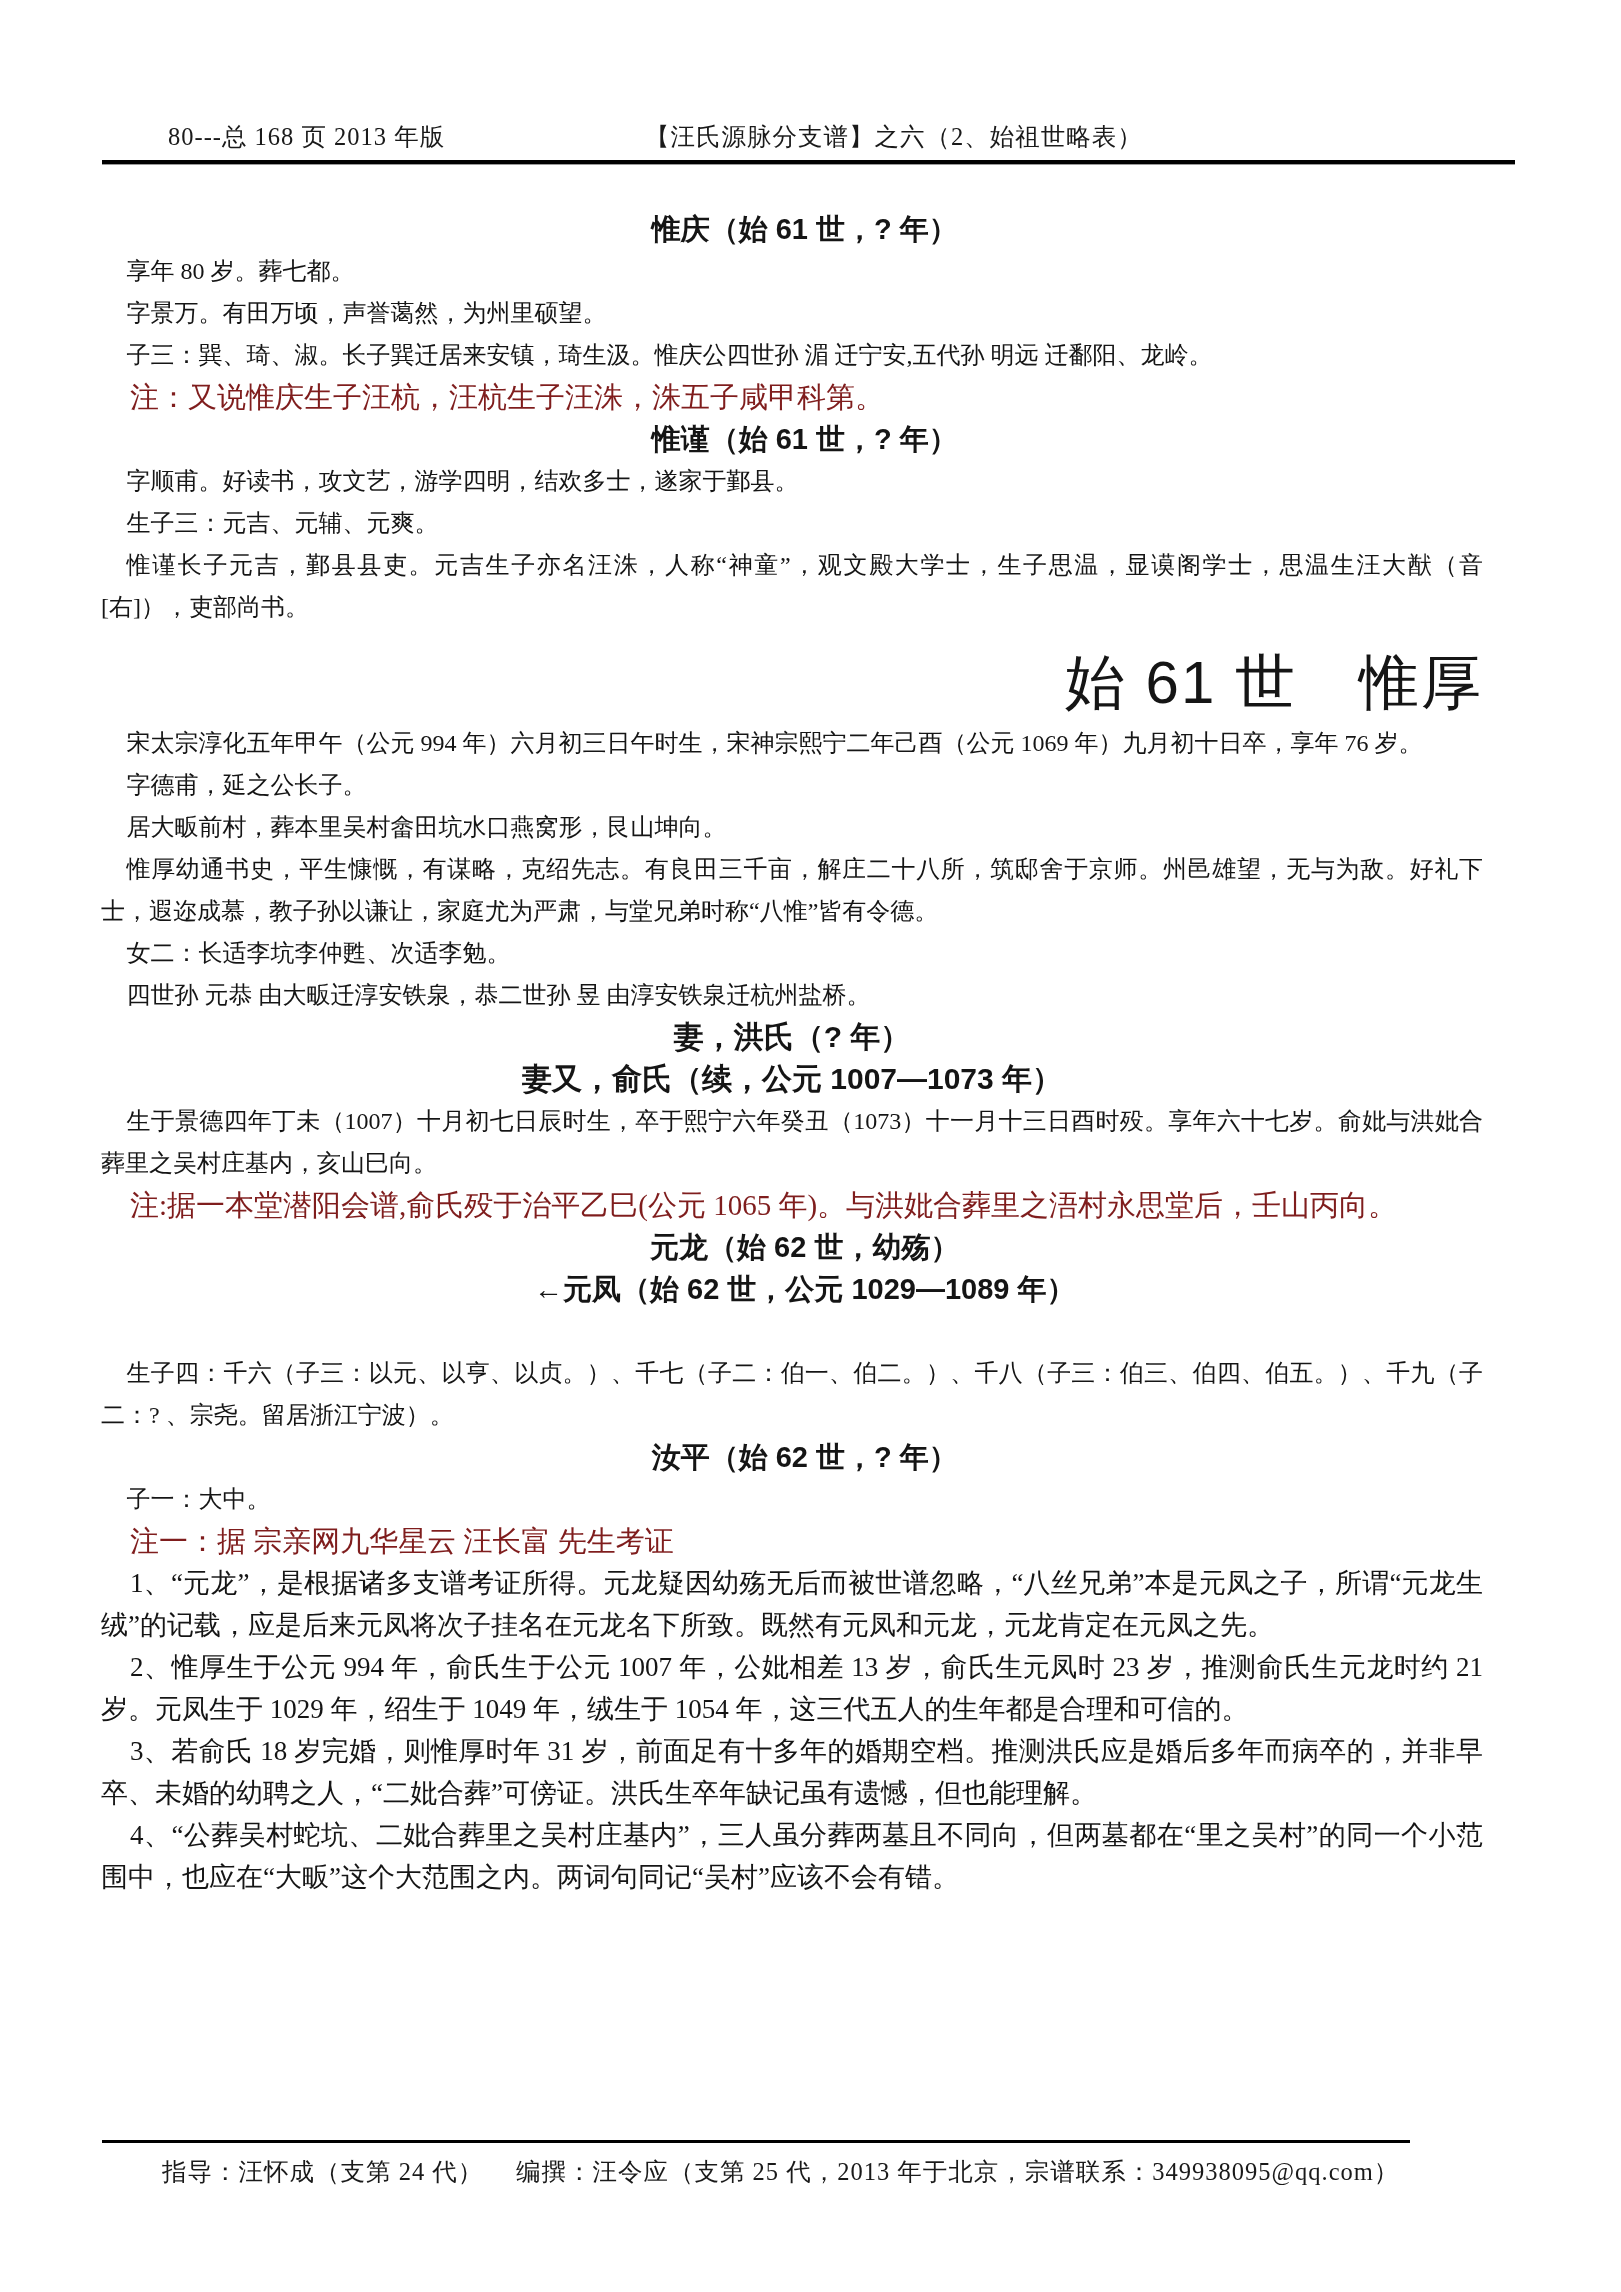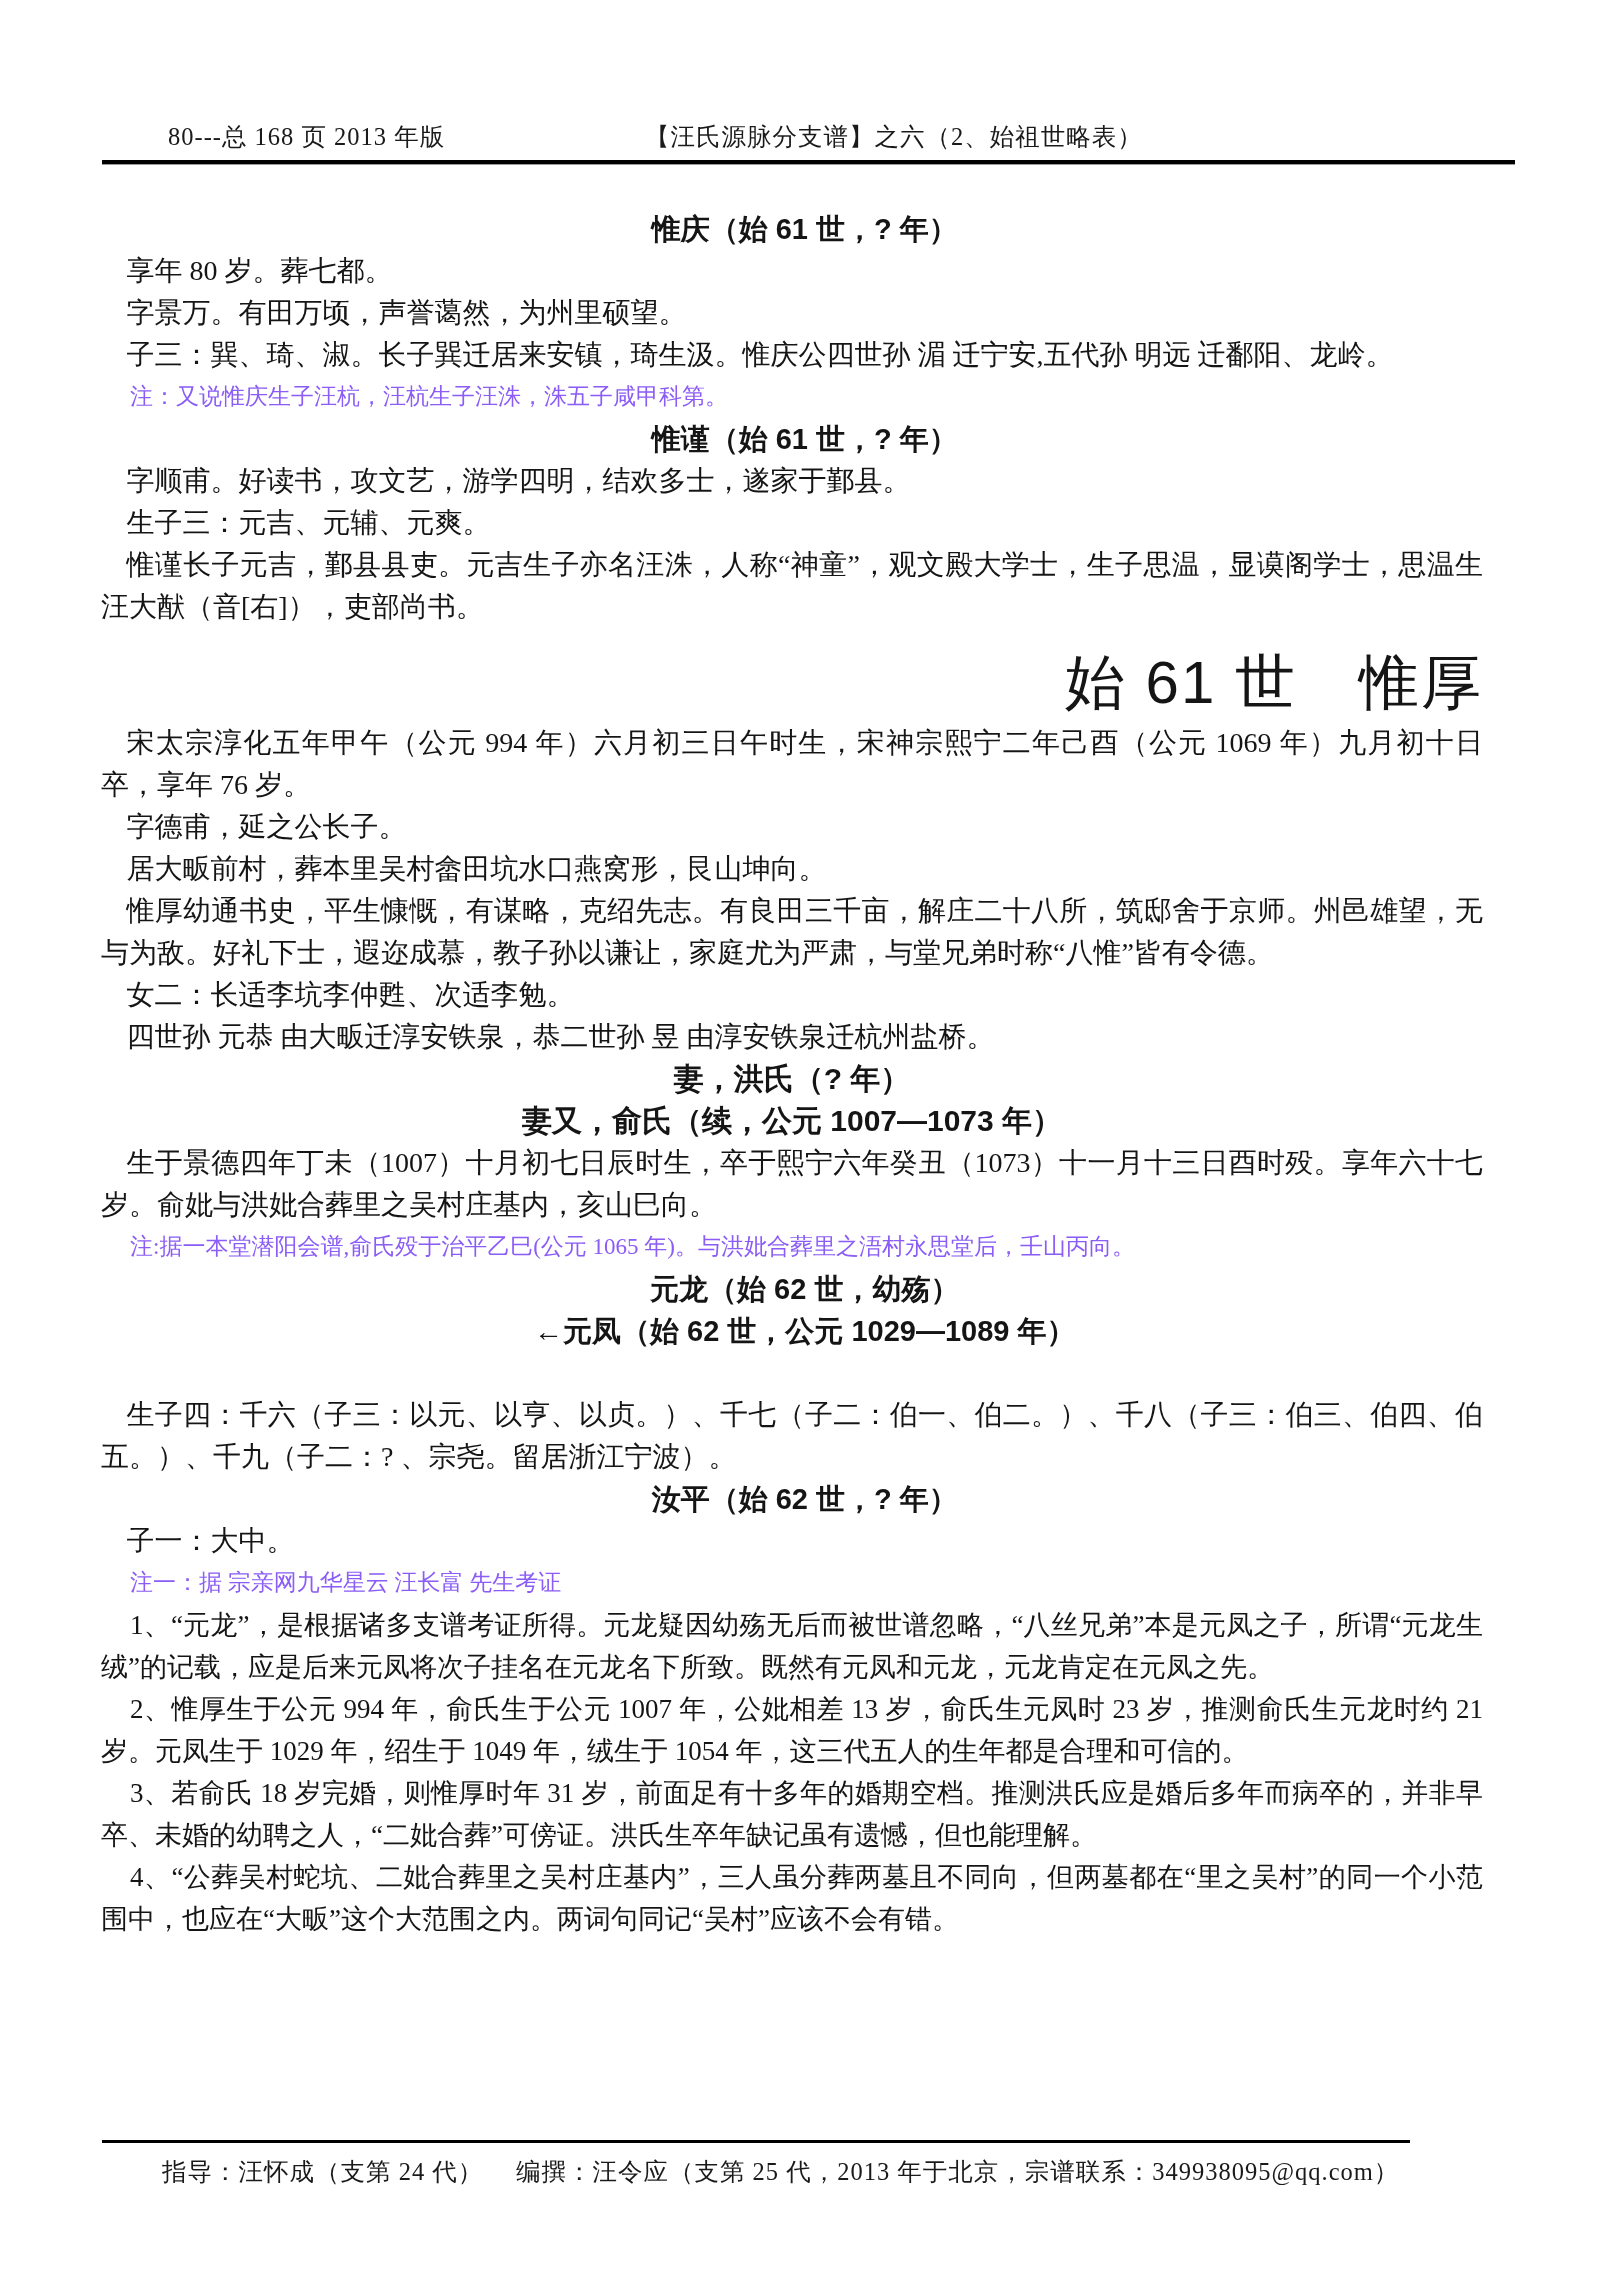--- a/index.html
+++ b/index.html
@@ -27,25 +27,25 @@
     border-bottom: 1px solid #9a9a9a;
   }
 
   
   .content {
     position: absolute; top: 208px; left: 101px; width: 1382px;
     text-align: justify;
   }
   .content p { margin: 0; }
   p.body {
-    font-size: 28px; line-height: 42px; text-indent: 25.5px;
+    font-size: 24px; line-height: 42px; text-indent: 25.5px;
   }
   p.note {
-    font-size: 23px; line-height: 42px; text-indent: 29px;
-    color: #8b5cf6;
+    font-size: 29px; line-height: 42px; text-indent: 29px;
+    color: #7f1d1d;
   }
   p.annot {
     font-size: 27px; line-height: 42px; text-indent: 29px;
   }
   h1.gen {
     font-family: "Liberation Sans", "DejaVu Sans", sans-serif;
     font-size: 60px; font-weight: 400; letter-spacing: 2px;
     line-height: 57px; margin: 25.5px 0 11.8px 0; text-align: right;
   }
   h2.wife {

